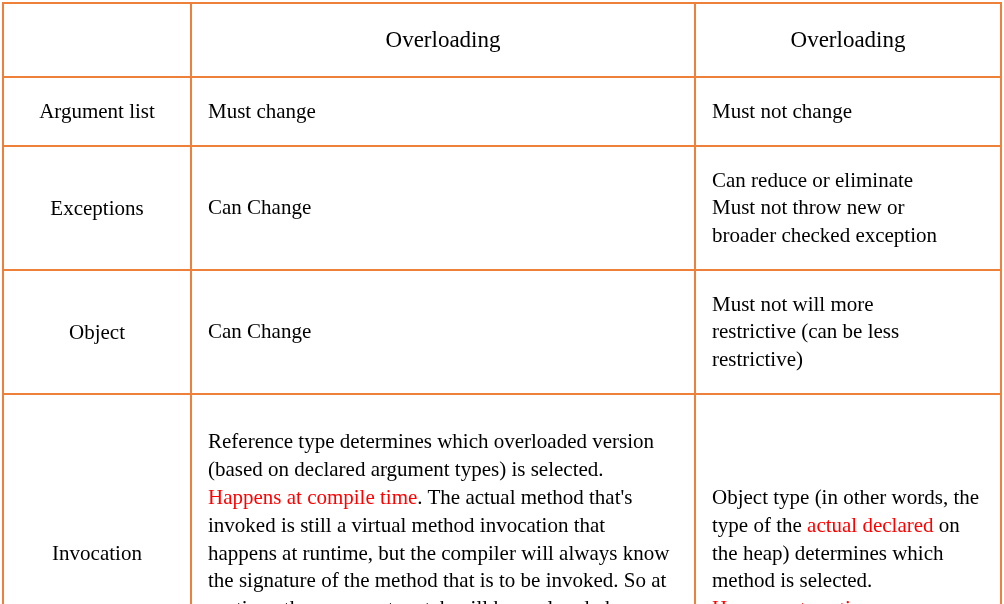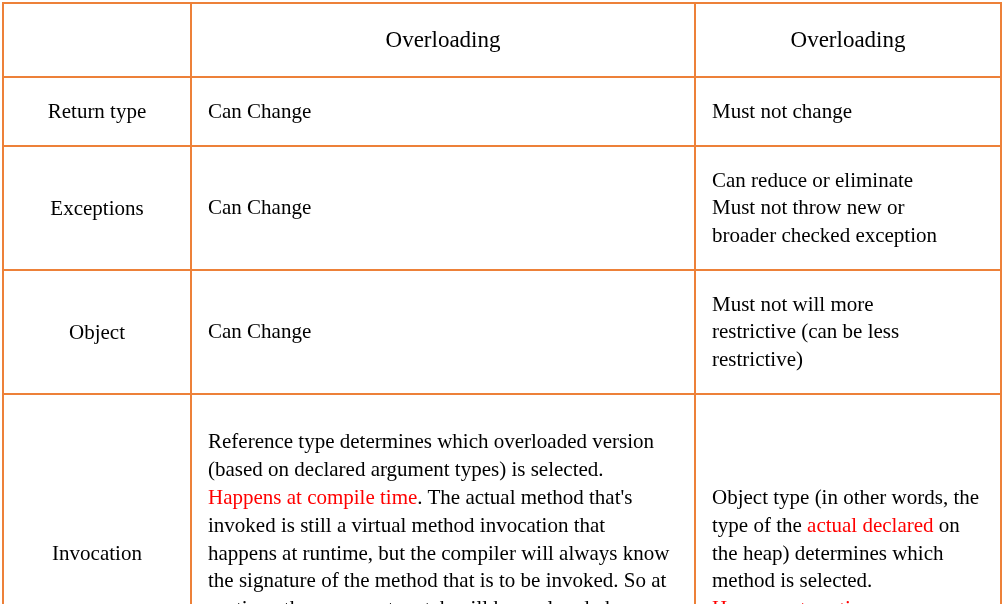--- a/index.html
+++ b/index.html
@@ -118,26 +118,26 @@
     <thead>
       <tr>
         <th class="hdr-blank"></th>
         <th class="hdr-cell">Overloading</th>
         <th class="hdr-cell">Overloading</th>
       </tr>
     </thead>
 
     <tbody>
 
-
       <tr class="r-short">
-        <td class="rowlabel">Return type</td>
-        <td class="cell">Can Change</td>
+        <td class="rowlabel">Argument list</td>
+        <td class="cell">Must change</td>
         <td class="cell">Must not change</td>
       </tr>
+
 
       <tr class="r-exceptions">
         <td class="rowlabel">Exceptions</td>
         <td class="cell">Can Change</td>
         <td class="cell multiline">Can reduce or eliminate
 Must not throw new or
 broader checked exception</td>
       </tr>
 
       <tr class="r-access">

